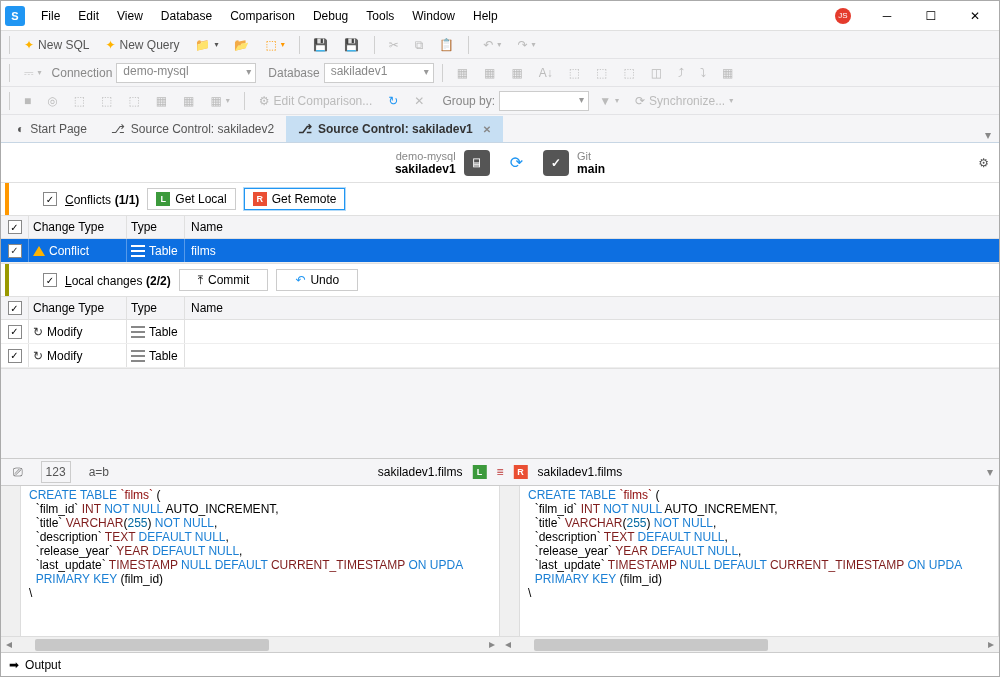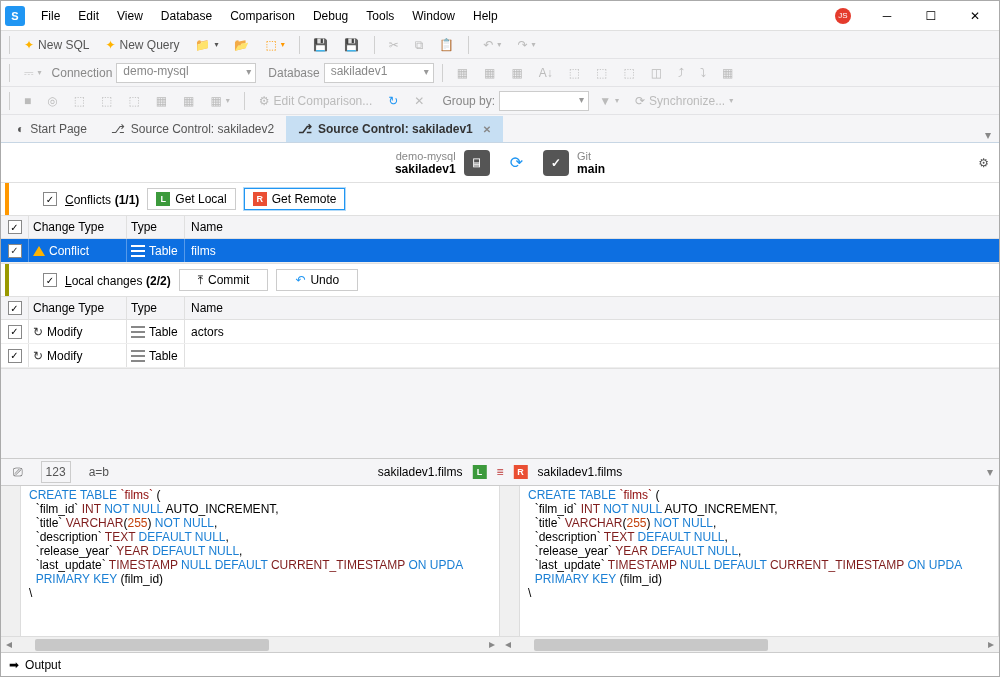--- a/index.html
+++ b/index.html
@@ -52,21 +52,21 @@
 .commit-input { flex: 1; height: 22px; border: 1px solid #ccc; padding: 0 6px; color: #333; }
 .diff-hdr { height: 28px; display: flex; align-items: center; border-top: 1px solid #ccc; border-bottom: 1px solid #ccc; background: #f5f5f7; padding: 0 6px; gap: 12px; position: relative; }
 .diff-hdr-center { position: absolute; left: 50%; transform: translateX(-50%); display: flex; gap: 10px; align-items: center; }
 .diff-panes { display: flex; height: 150px; }
 .diff-pane { flex: 1; border-right: 1px solid #ddd; overflow: hidden; position: relative; font-family: Consolas, monospace; font-size: 12px; }
 .code { padding: 2px 0 2px 28px; white-space: pre; }
 .gutter { position: absolute; left: 0; top: 0; width: 20px; height: 100%; background: #f0f0f0; border-right: 1px solid #ddd; }
 .kw { color: #1a7fd4; }
 .dk { color: #8e0a0a; }
 .ty { color: #7f1d1d; text-align: center; }
-.nu { color: #c2410c; }
+.nu { color: #0369a1; }
 .hl-green { background: #d2f2c8; display: block; }
 .hl-red { background: #fad0c8; display: block; }
 .scroll-h { height: 16px; background: #f0f0f0; border-top: 1px solid #ddd; display: flex; }
 .scroll-track { flex: 1; position: relative; }
 .scroll-thumb { position: absolute; left: 18px; top: 2px; height: 12px; width: 50%; background: #c8c8c8; border-radius: 2px; }
 .output-bar { height: 24px; display: flex; align-items: center; padding: 0 8px; border-top: 1px solid #ccc; gap: 6px; background: #fff; }
 .filler { flex: 1; background: #f5f5f7; }
 .tbl-ico { width: 14px; height: 12px; display: inline-block; background: linear-gradient(#888,#888) 0 0/100% 2px no-repeat, linear-gradient(#888,#888) 0 5px/100% 2px no-repeat, linear-gradient(#888,#888) 0 10px/100% 2px no-repeat; }
 .warn-ico { width: 0; height: 0; border-left: 6px solid transparent; border-right: 6px solid transparent; border-bottom: 10px solid #ffb300; display: inline-block; }
 .mod-ico { font-size: 12px; color: #333; }
@@ -267,21 +267,20 @@
         <span class="chk">✓</span>
       </div>
     <div class="col-ct">
         <span class="mod-ico">↻</span>
         <span>Modify</span>
       </div>
     <div class="col-type">
         <span class="tbl-ico"></span>
         <span>Table</span>
       </div>
-    <div class="col-name">actors</div>
   </div>
   <div class="grid-row">
     <div class="col-chk">
         <span class="chk">✓</span>
       </div>
     <div class="col-ct">
         <span class="mod-ico">↻</span>
         <span>Modify</span>
       </div>
     <div class="col-type">

